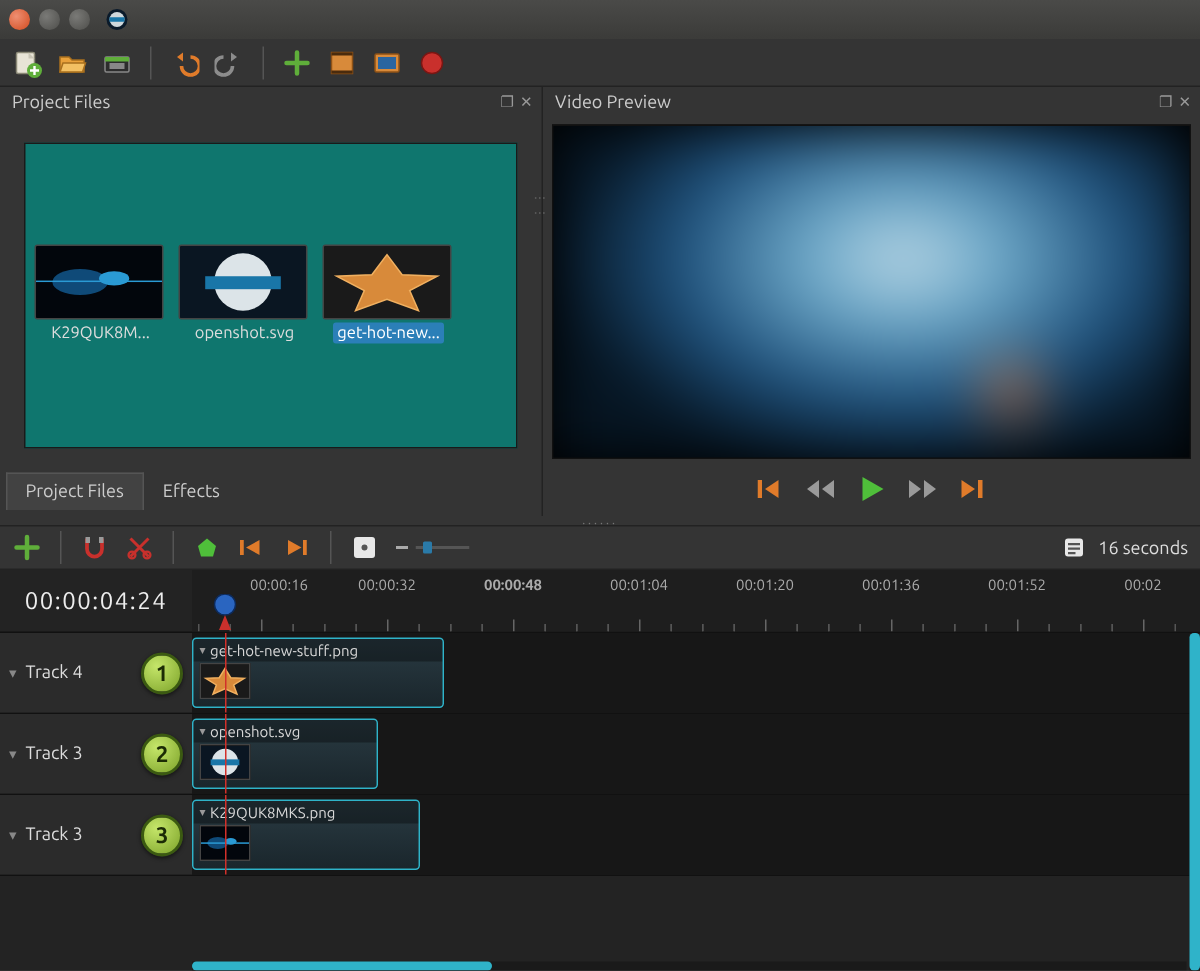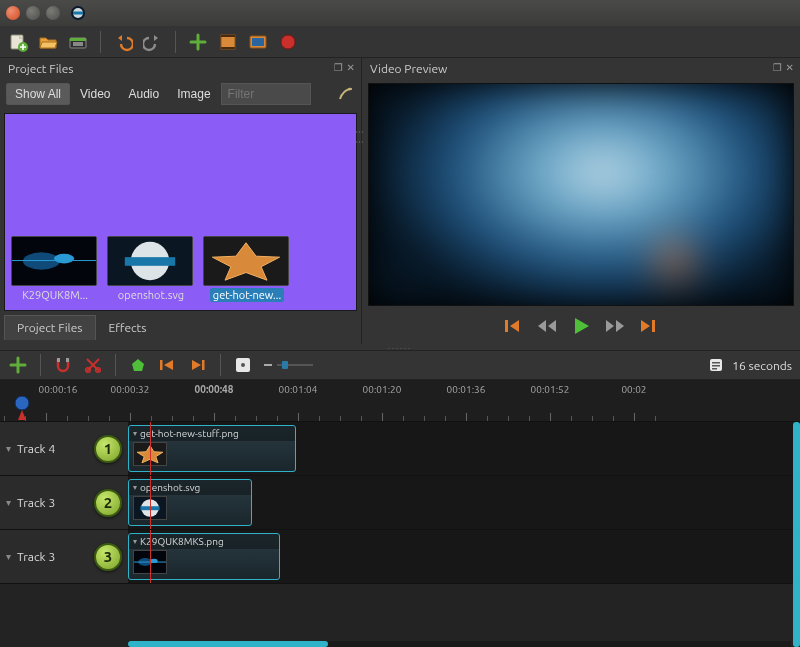--- a/index.html
+++ b/index.html
@@ -41,21 +41,21 @@
   .upper { display:flex; height: 286px; }
   .left-panel { width: 362px; display:flex; flex-direction:column; border-right:1px solid #222; position:relative;}
   .right-panel { flex:1; display:flex; flex-direction:column; }
 
   .filter-row { display:flex; align-items:center; gap:2px; padding:4px 6px; }
   .filter-btn { background:#3f3f3f; border:1px solid #555; color:#ddd; font-size:12px; padding:3px 8px; border-radius:2px; cursor:pointer;}
   .filter-btn.active { background:#5a5a5a; }
   .filter-txt { background:#4a4a4a; border:1px solid #555; color:#ddd; font-size:12px; padding:3px 6px; width:90px;}
   .clear-filter { width:20px; height:20px; display:flex; align-items:center; justify-content:center; cursor:pointer; margin-left:auto;}
 
-  .files-area { flex:1; background:#8b5cf6; margin:4px; border:1px solid #1a1a1a; padding:6px; display:flex; gap:8px; align-items:flex-end;}
+  .files-area { flex:1; background:#0f766e; margin:16px; border:1px solid #1a1a1a; padding:6px; display:flex; gap:8px; align-items:center;}
   .file-item { width:88px; text-align:center; font-size:11px; color:#ddd; cursor:pointer;}
   .file-thumb { width:86px; height:50px; background:#111; border:1px solid #444; border-radius:2px; display:flex; align-items:center; justify-content:center; overflow:hidden;}
   .file-item.selected .file-name { background:#2b7fb8; color:#fff; border-radius:2px;}
   .file-name { display:inline-block; padding:1px 3px; margin-top:2px; max-width:86px; overflow:hidden; text-overflow:ellipsis; white-space:nowrap;}
 
   .bottom-tabs { display:flex; gap:0; padding:0 4px 4px 4px;}
   .bottom-tabs .tab { padding:5px 12px; font-size:12px; color:#ccc; cursor:pointer; border:1px solid transparent; background:#343434;}
   .bottom-tabs .tab.active { background:#424242; border:1px solid #555; border-bottom:none;}
 
   
@@ -185,33 +185,20 @@
 </div>
 
 <div class="upper">
   <div class="left-panel">
     <div class="panel-title">
       <span>Project Files</span>
       <div class="dock-icons">
         <span>❐</span>
         <span>✕</span>
       </div>
-    </div>
-    <div class="filter-row">
-      <button class="filter-btn active">Show All</button>
-      <button class="filter-btn" style="border:none;background:transparent">Video</button>
-      <button class="filter-btn" style="border:none;background:transparent">Audio</button>
-      <button class="filter-btn" style="border:none;background:transparent">Image</button>
-      <input class="filter-txt" placeholder="Filter" style="">
-      <span class="clear-filter">
-        <svg width="16" height="16">
-            <path d="M3 13c2-6 5-9 10-10" stroke="#c9b27a" stroke-width="2" fill="none"></path>
-            <ellipse cx="13" cy="3" rx="2.2" ry="1.3" fill="#c9b27a"></ellipse>
-          </svg>
-      </span>
     </div>
     <div class="files-area" id="files-area">
         <div class="file-item"><div class="file-thumb">
             <svg width="84" height="48">
               <rect width="84" height="48" fill="#02060c"></rect>
               <ellipse cx="29.4" cy="24" rx="18.48" ry="8.64" fill="#0f4a78"></ellipse>
               <ellipse cx="52.08" cy="21.6" rx="10.08" ry="4.800000000000001" fill="#2a9ad4"></ellipse>
               <rect x="0" y="23.04" width="84" height="1" fill="#2a9ad4"></rect>
             </svg>
           </div><span class="file-name">K29QUK8M...</span></div>
@@ -346,20 +333,21 @@
           <rect x="3" y="7" width="8" height="1.5" fill="#555"></rect>
           <rect x="3" y="10" width="5" height="1.5" fill="#555"></rect>
         </svg>
       </span>
     <span style="font-size:12px;color:#ddd">16 seconds</span>
   </div>
 </div>
 
 <div class="timeline">
   <div class="ruler-row">
+    <div class="timecode-box">00:00:04:24</div>
     <div class="ruler" id="ruler">
         <div class="rlabel" style="left: 58px;">00:00:16</div>
         <div class="rtick" style="left: 46px;"></div>
         <div class="rtick minor" style="left: 67px;"></div>
         <div class="rtick minor" style="left: 4px;"></div>
         <div class="rtick minor" style="left: 88px;"></div>
         <div class="rtick minor" style="left: 25px;"></div>
         <div class="rtick minor" style="left: 109px;"></div>
         <div class="rlabel" style="left: 130px;">00:00:32</div>
         <div class="rtick" style="left: 130px;"></div>

